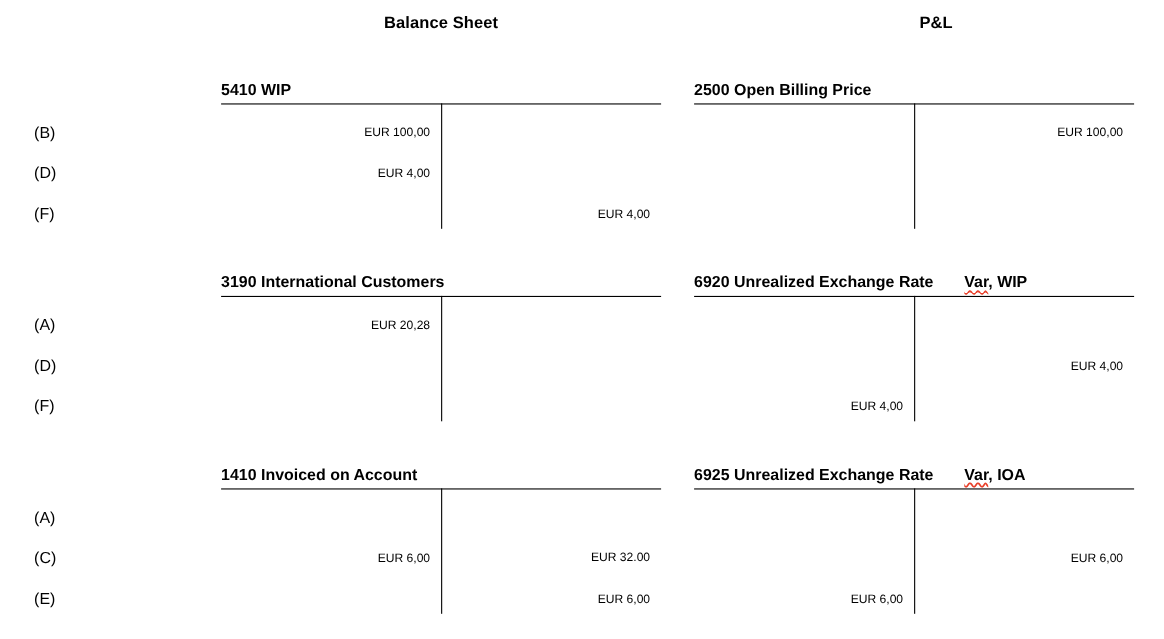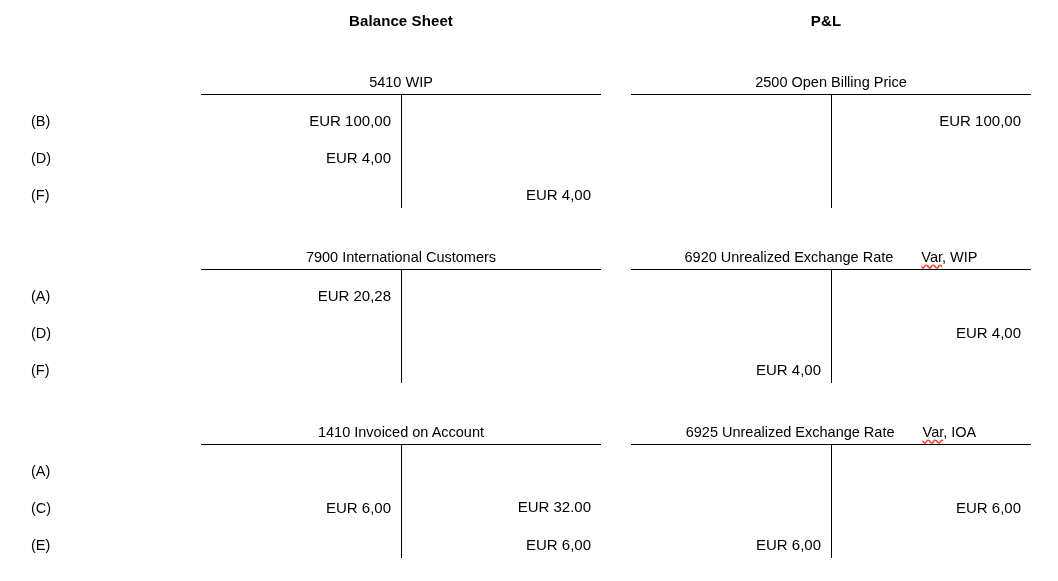--- a/index.html
+++ b/index.html
@@ -22,21 +22,21 @@
   .col-header {
     position: absolute;
     font-size: 15px;
     font-weight: bold;
     letter-spacing: 0.1px;
     white-space: nowrap;
     text-align: left;
     transform: translateX(-50%);
   }
   #col-header-bs { left: 401px; top: 12px; }
-  #col-header-pl { left: 826px; top: 12px; }
+  #col-header-pl { left: 851px; top: 12px; }
 
   
   .row-label {
     position: absolute;
     left: 31px;
     font-size: 14.5px;
     white-space: nowrap;
     text-align: left;
   }
 
@@ -46,24 +46,25 @@
     width: 400px;
   }
   .taccount.left  { left: 201px; }
   .taccount.right { left: 631px; }
 
   .acct-title {
     position: absolute;
     left: 0;
     width: 400px;
     top: -22px;
-    text-align: center;
+    text-align: left;
     font-size: 14.5px;
     white-space: nowrap;
     line-height: 20px;
+    font-weight: bold;
   }
   .acct-title .misspelled {
     
     text-decoration: underline wavy #e8402a;
     text-decoration-skip-ink: none;
     text-underline-offset: 2px;
     margin-left: 24px;
   }
 
   .acct-rule {
@@ -77,21 +78,21 @@
   .acct-divider {
     position: absolute;
     left: 200px;
     top: 0;
     width: 0;
     border-left: 1.4px solid #000000;
   }
 
   .amount {
     position: absolute;
-    font-size: 15px;
+    font-size: 11px;
     white-space: nowrap;
     line-height: 18px;
   }
   .amount.debit {
     left: 0;
     width: 190px;
     text-align: right;
   }
   .amount.credit {
     left: 208px;
@@ -120,21 +121,21 @@
     <div class="taccount right" style="top: 94px;">
       <div class="acct-title">2500 Open Billing Price</div>
       <div class="acct-rule"></div>
       <div class="acct-divider" style="height: 114px;"></div>
       <div class="amount credit" style="top: 18px;">EUR 100,00</div>
     </div>
     <div class="row-label" style="top: 288px;">(A)</div>
     <div class="row-label" style="top: 325px;">(D)</div>
     <div class="row-label" style="top: 362px;">(F)</div>
     <div class="taccount left" style="top: 269px;">
-      <div class="acct-title">7900 International Customers</div>
+      <div class="acct-title">3190 International Customers</div>
       <div class="acct-rule"></div>
       <div class="acct-divider" style="height: 114px;"></div>
       <div class="amount debit" style="top: 18px;">EUR 20,28</div>
     </div>
     <div class="taccount right" style="top: 269px;">
       <div class="acct-title"><span>6920 Unrealized Exchange Rate </span><span class="misspelled">Var</span><span>, WIP</span></div>
       <div class="acct-rule"></div>
       <div class="acct-divider" style="height: 114px;"></div>
       <div class="amount credit" style="top: 55px;">EUR 4,00</div>
       <div class="amount debit" style="top: 92px;">EUR 4,00</div>

